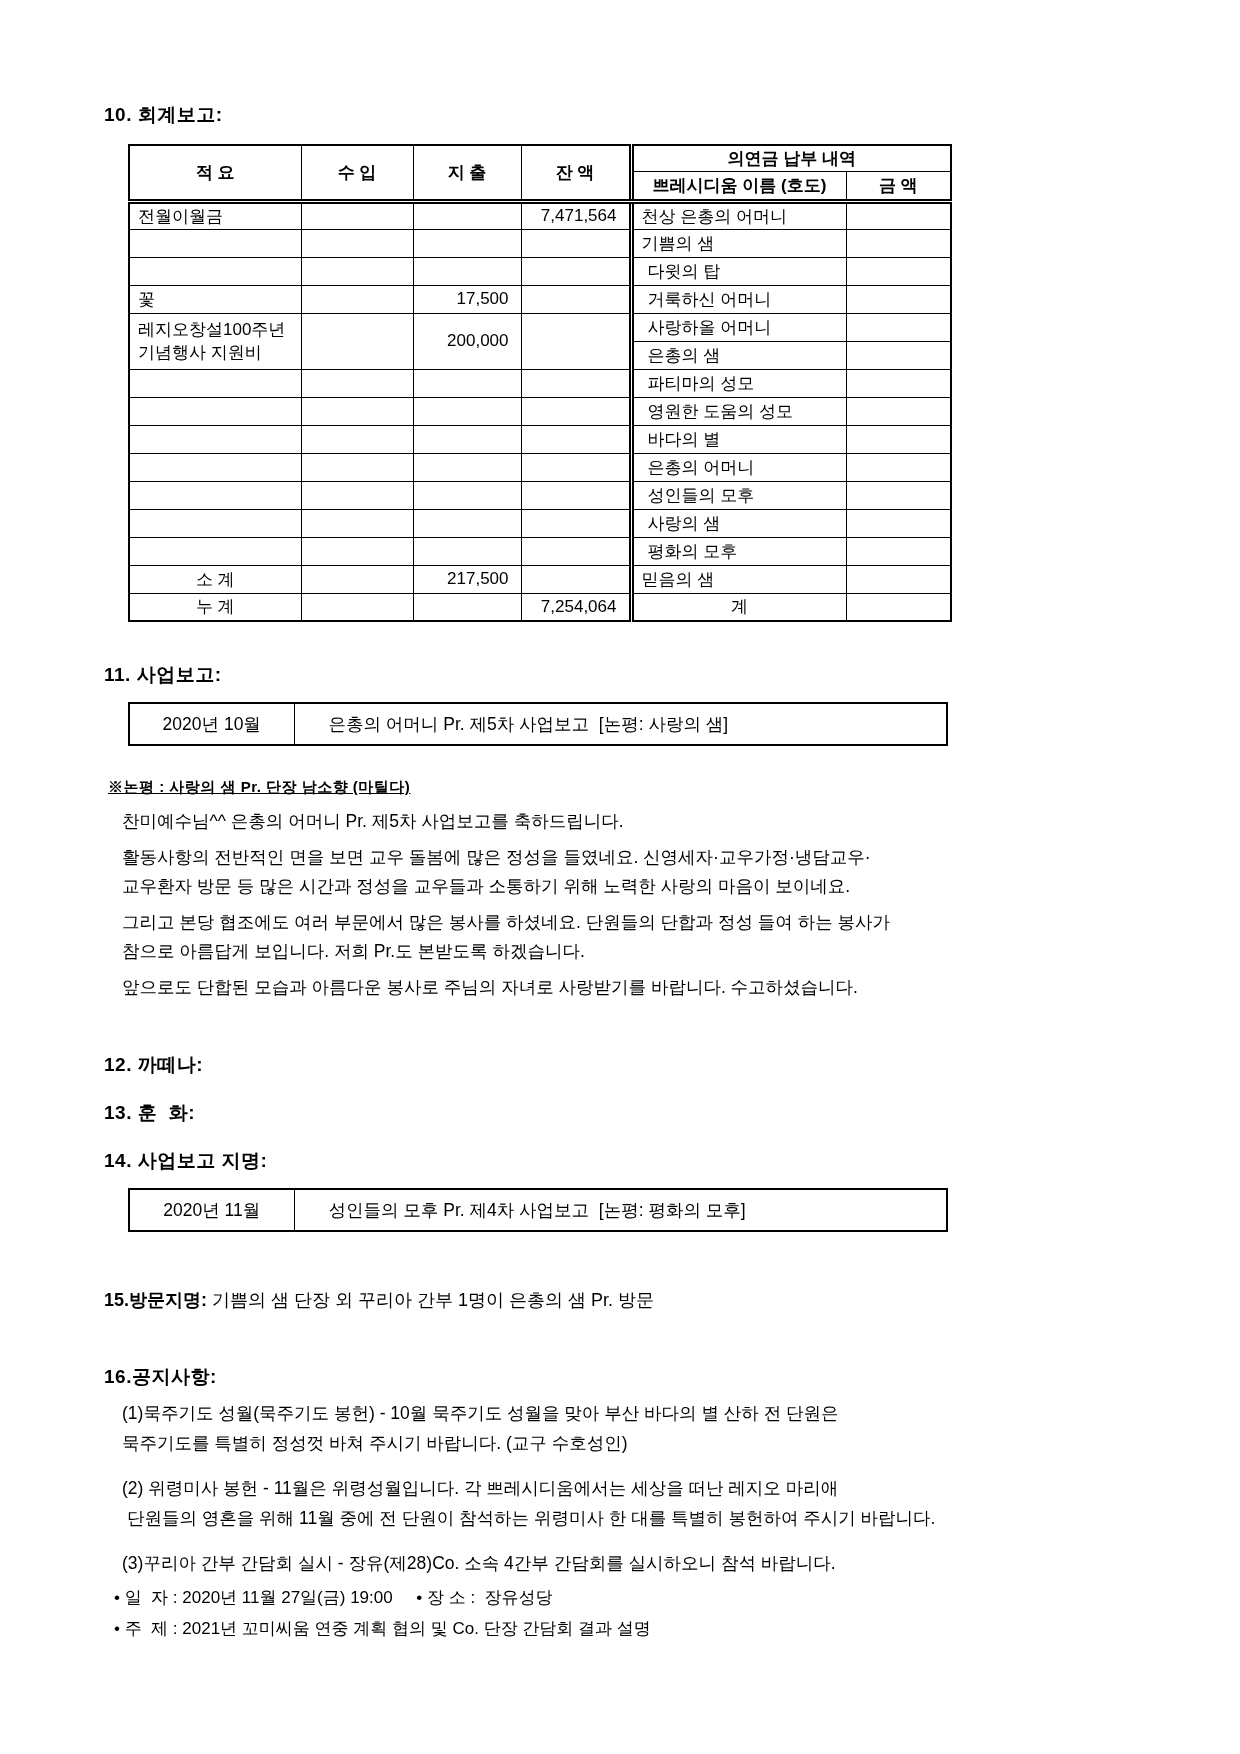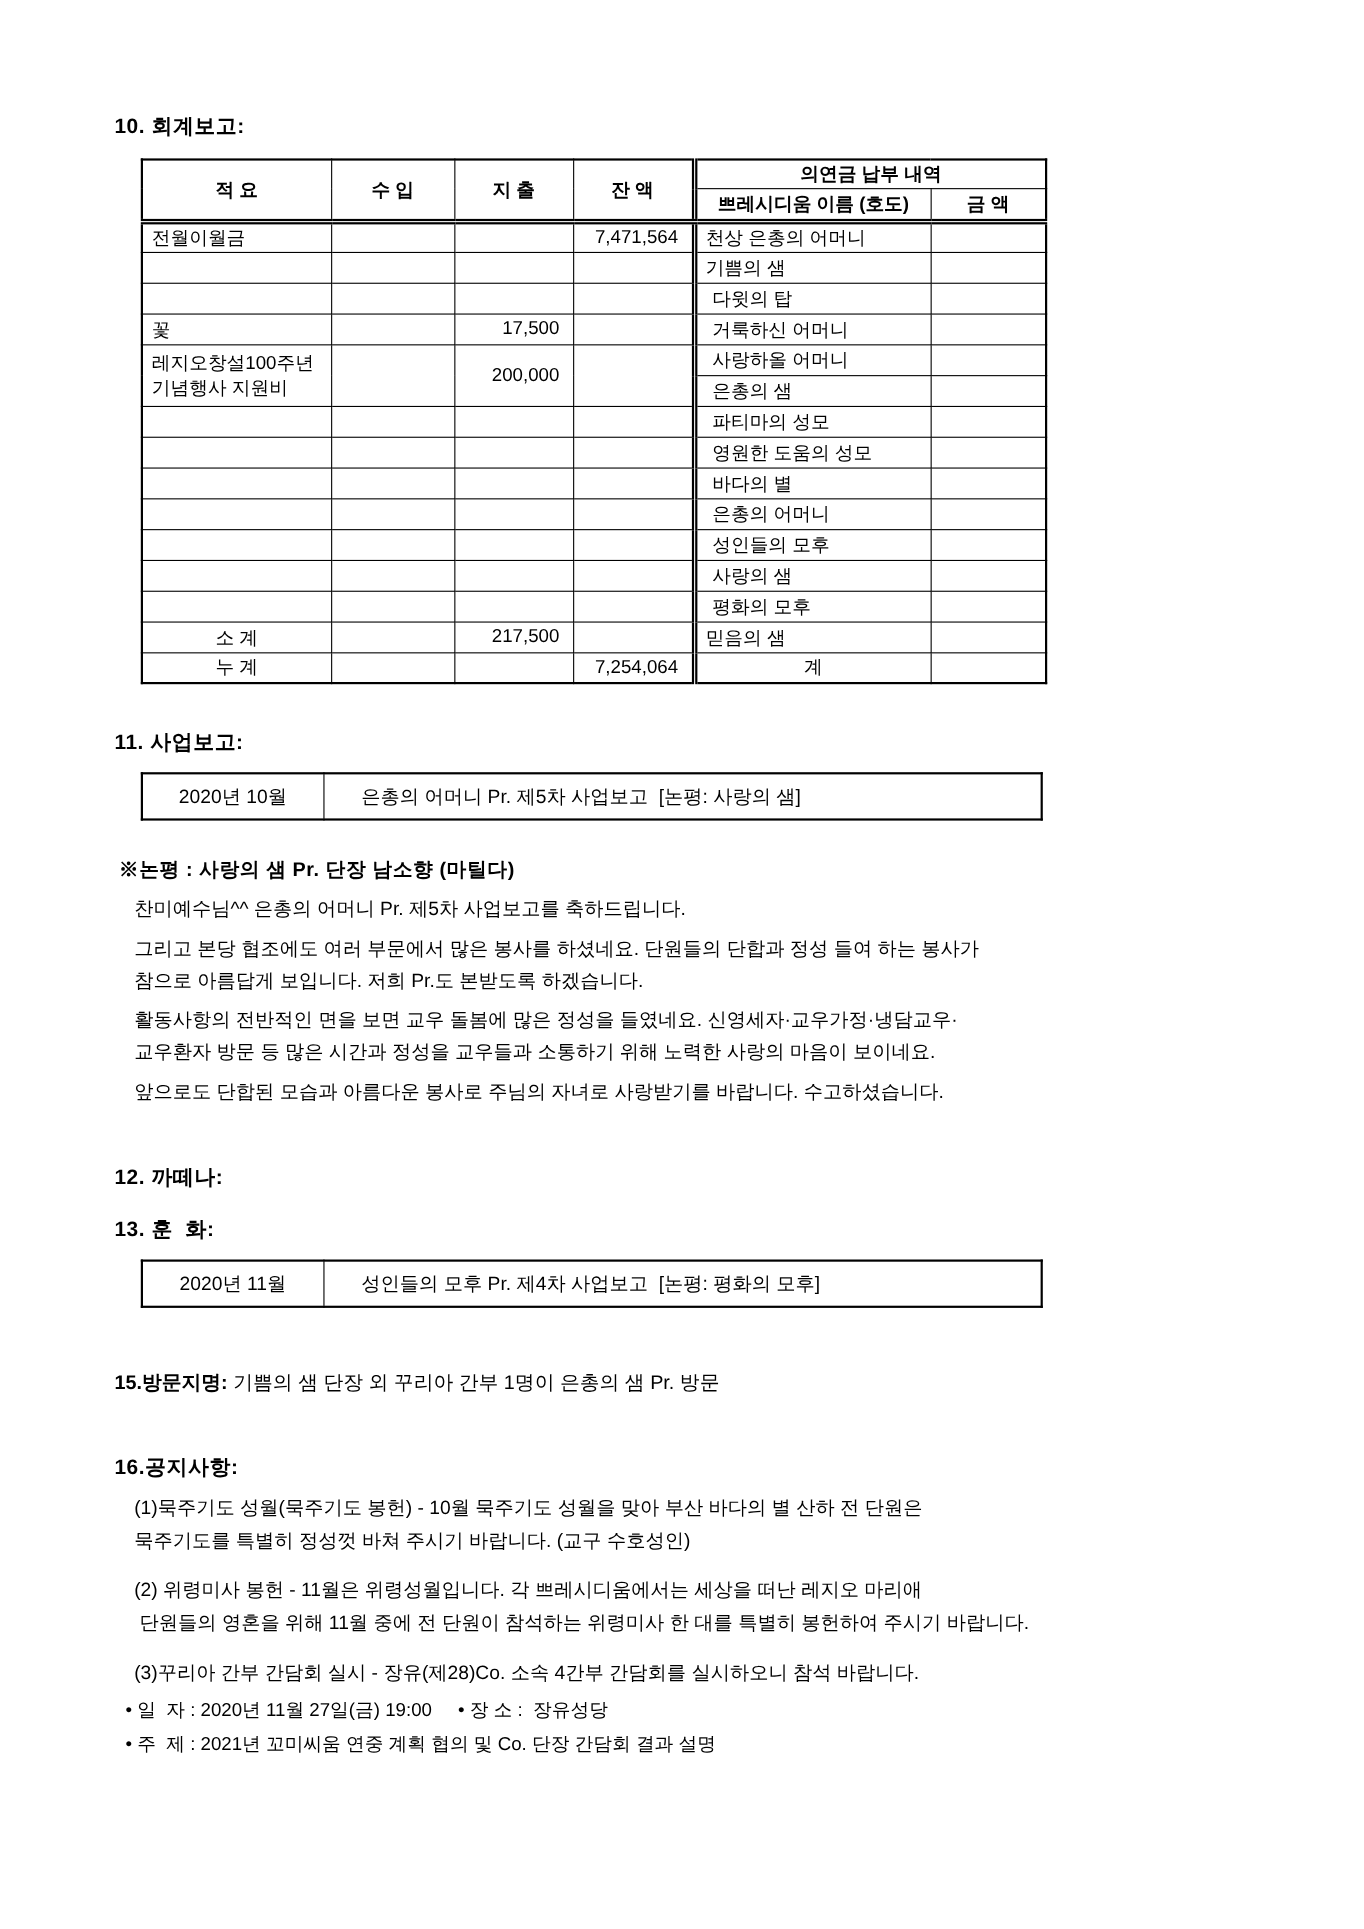--- a/index.html
+++ b/index.html
@@ -45,21 +45,21 @@
     border: 2px solid #000;
     padding-left: 44px;
   }
   .report td { border: 1px solid #000; height: 42px; font-size: 17.5px; white-space: pre; }
   .report td.date { width: 165px; text-align: center; }
   .report td.desc { padding-left: 34px; }
 
   
   .commentary-title {
     margin: 32px 0 0 4px;
-    font-size: 18px; font-weight: 700; letter-spacing: 0.5px; white-space: pre;
+    font-size: 15px; font-weight: 700; letter-spacing: 0.5px; white-space: pre; text-decoration: underline;
   }
   .commentary-body { margin: 10px 0 0 18px; }
   .para {
     font-size: 17.5px; line-height: 29px;
     margin-top: 7px; white-space: pre-wrap;
   }
   .h12 { margin-top: 50px; }
   .h13 { margin-top: 22px; }
   .h14 { margin-top: 22px; }
 
@@ -232,29 +232,30 @@
         <tr>
       <td class="date">2020년 10월</td>
       <td class="desc">은총의 어머니 Pr. 제5차 사업보고  [논평: 사랑의 샘]</td>
     </tr>
   </tbody>
     </table>
 
   <div class="commentary-title">※논평 : 사랑의 샘 Pr. 단장 남소향 (마틸다)</div>
   <div class="commentary-body">
       <div class="para">찬미예수님^^ 은총의 어머니 Pr. 제5차 사업보고를 축하드립니다.</div>
+      <div class="para">활동사항의 전반적인 면을 보면 교우 돌봄에 많은 정성을 들였네요. 신영세자·교우가정·냉담교우·
+교우환자 방문 등 많은 시간과 정성을 교우들과 소통하기 위해 노력한 사랑의 마음이 보이네요.</div>
       <div class="para">그리고 본당 협조에도 여러 부문에서 많은 봉사를 하셨네요. 단원들의 단합과 정성 들여 하는 봉사가
 참으로 아름답게 보입니다. 저희 Pr.도 본받도록 하겠습니다.</div>
-      <div class="para">활동사항의 전반적인 면을 보면 교우 돌봄에 많은 정성을 들였네요. 신영세자·교우가정·냉담교우·
-교우환자 방문 등 많은 시간과 정성을 교우들과 소통하기 위해 노력한 사랑의 마음이 보이네요.</div>
       <div class="para">앞으로도 단합된 모습과 아름다운 봉사로 주님의 자녀로 사랑받기를 바랍니다. 수고하셨습니다.</div>
     </div>
 
   <div class="sec-heading h12">12. 까떼나:</div>
   <div class="sec-heading h13">13. 훈  화:</div>
+  <div class="sec-heading h14">14. 사업보고 지명:</div>
 
   <table class="report">
     <tbody>
         <tr>
       <td class="date">2020년 11월</td>
       <td class="desc">성인들의 모후 Pr. 제4차 사업보고  [논평: 평화의 모후]</td>
     </tr>
   </tbody>
     </table>
 

